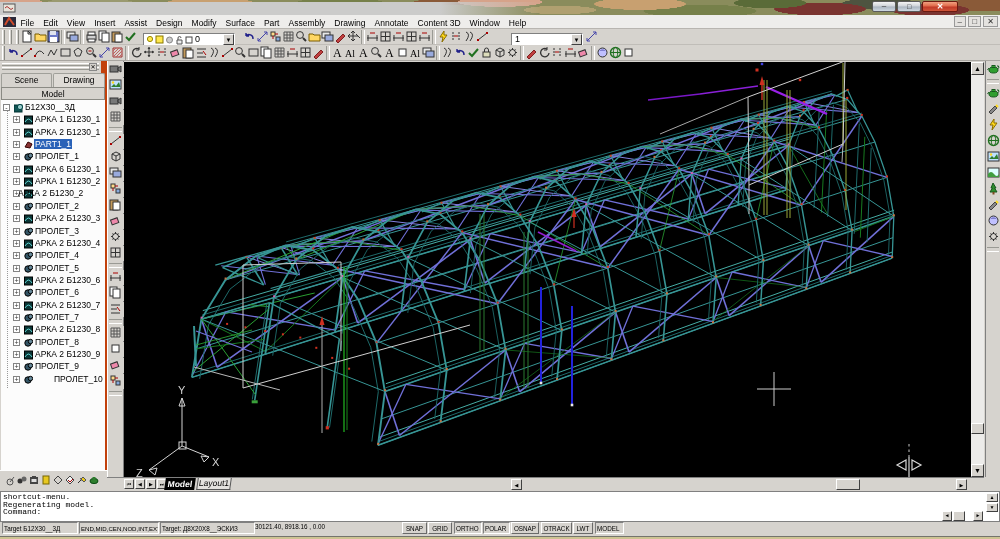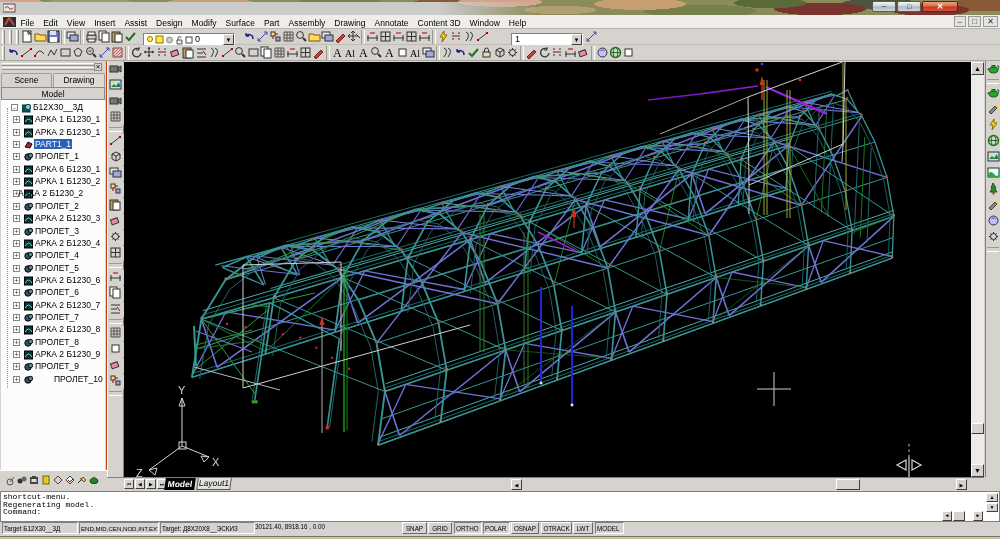--- a/index.html
+++ b/index.html
@@ -266,30 +266,30 @@
         <circle cx="6.5" cy="6.5" r="4.5" fill="#c0c0ff" stroke="#333"></circle>
         <path d="M3 5 a4.5 4.5 0 0 1 7 0" fill="#8080d0"></path>
       </svg></span><span class="ic" style="width:13px;height:13px"><svg width="13" height="13" style="display:block">
         <circle cx="6.5" cy="6.5" r="5" fill="none" stroke="#207020" stroke-width="1.4"></circle>
         <ellipse cx="6.5" cy="6.5" rx="2.2" ry="5" fill="none" stroke="#207020"></ellipse>
         <path d="M1.5 6.5 h10" stroke="#207020"></path>
       </svg></span><span class="ic" style="width:13px;height:13px"><svg width="13" height="13" style="display:block">
         <rect x="3" y="3" width="7" height="7" fill="#fff" stroke="#333"></rect>
       </svg></span></div>
 
-<div style="position:absolute;left:0;top:61px;width:107px;height:416px;background:#d6d3ce;border-right:1px solid #c2410c">
+<div style="position:absolute;left:0;top:61px;width:107px;height:416px;background:#d6d3ce;border-right:6px solid #c2410c">
  <div style="position:absolute;left:2px;top:2px;width:97px;height:3px;border-top:1px solid #fff;border-bottom:1px solid #9a9a94"></div>
  <div style="position:absolute;left:2px;top:6px;width:97px;height:3px;border-top:1px solid #fff;border-bottom:1px solid #9a9a94"></div>
  <div style="position:absolute;right:4px;top:2px;width:8px;height:8px;border:1px solid #888;background:#d6d3ce;font-size:6px;line-height:7px;text-align:center">✕</div>
  <div style="position:absolute;left:1px;top:12px;width:51px;height:14px;border:1px solid #a0a09a;border-bottom:none;border-radius:2px 2px 0 0;background:#d6d3ce;text-align:center;font-size:8.5px;line-height:13px">Scene</div>
  <div style="position:absolute;left:53px;top:12px;width:52px;height:14px;border:1px solid #a0a09a;border-bottom:none;border-radius:2px 2px 0 0;background:#dedbd6;text-align:center;font-size:8.5px;line-height:13px">Drawing</div>
  <div style="position:absolute;left:1px;top:26px;width:104px;height:13px;border:1px solid #8a8a84;background:#d6d3ce;text-align:center;font-size:8.5px;line-height:12px">Model</div>
  <div style="position:absolute;left:1px;top:39px;width:104px;height:375px;background:#fcfcfc;overflow:hidden">
       <div style="position:absolute;left:6px;top:8px;width:1px;height:280px;border-left:1px dotted #999"></div>
-      <div style="position:absolute;left:8px;top:3.0px;height:12px;width:116px;white-space:nowrap">
+      <div style="position:absolute;left:0;top:3.0px;height:12px;width:116px;white-space:nowrap">
 <span style="position:absolute;left:2px;top:1px;width:7px;height:7px;border:1px solid #848484;background:#fff;font-size:7px;line-height:6px;text-align:center;color:#333">-</span>
 <span style="position:absolute;left:13px;top:0px">
           <svg width="9" height="10" style="display:block">
             <rect x="0" y="2" width="8" height="7" fill="#155" stroke="#033"></rect>
             <circle cx="6" cy="4" r="2.6" fill="#9cc" stroke="#044"></circle>
           </svg>
         </span>
 <span style="position:absolute;left:23px;top:-1px;font-size:8.5px;padding:0 1px">Б12X30__3Д</span>
       </div>
       <div style="position:absolute;left:0;top:15.3px;height:12px;width:104px;white-space:nowrap">

